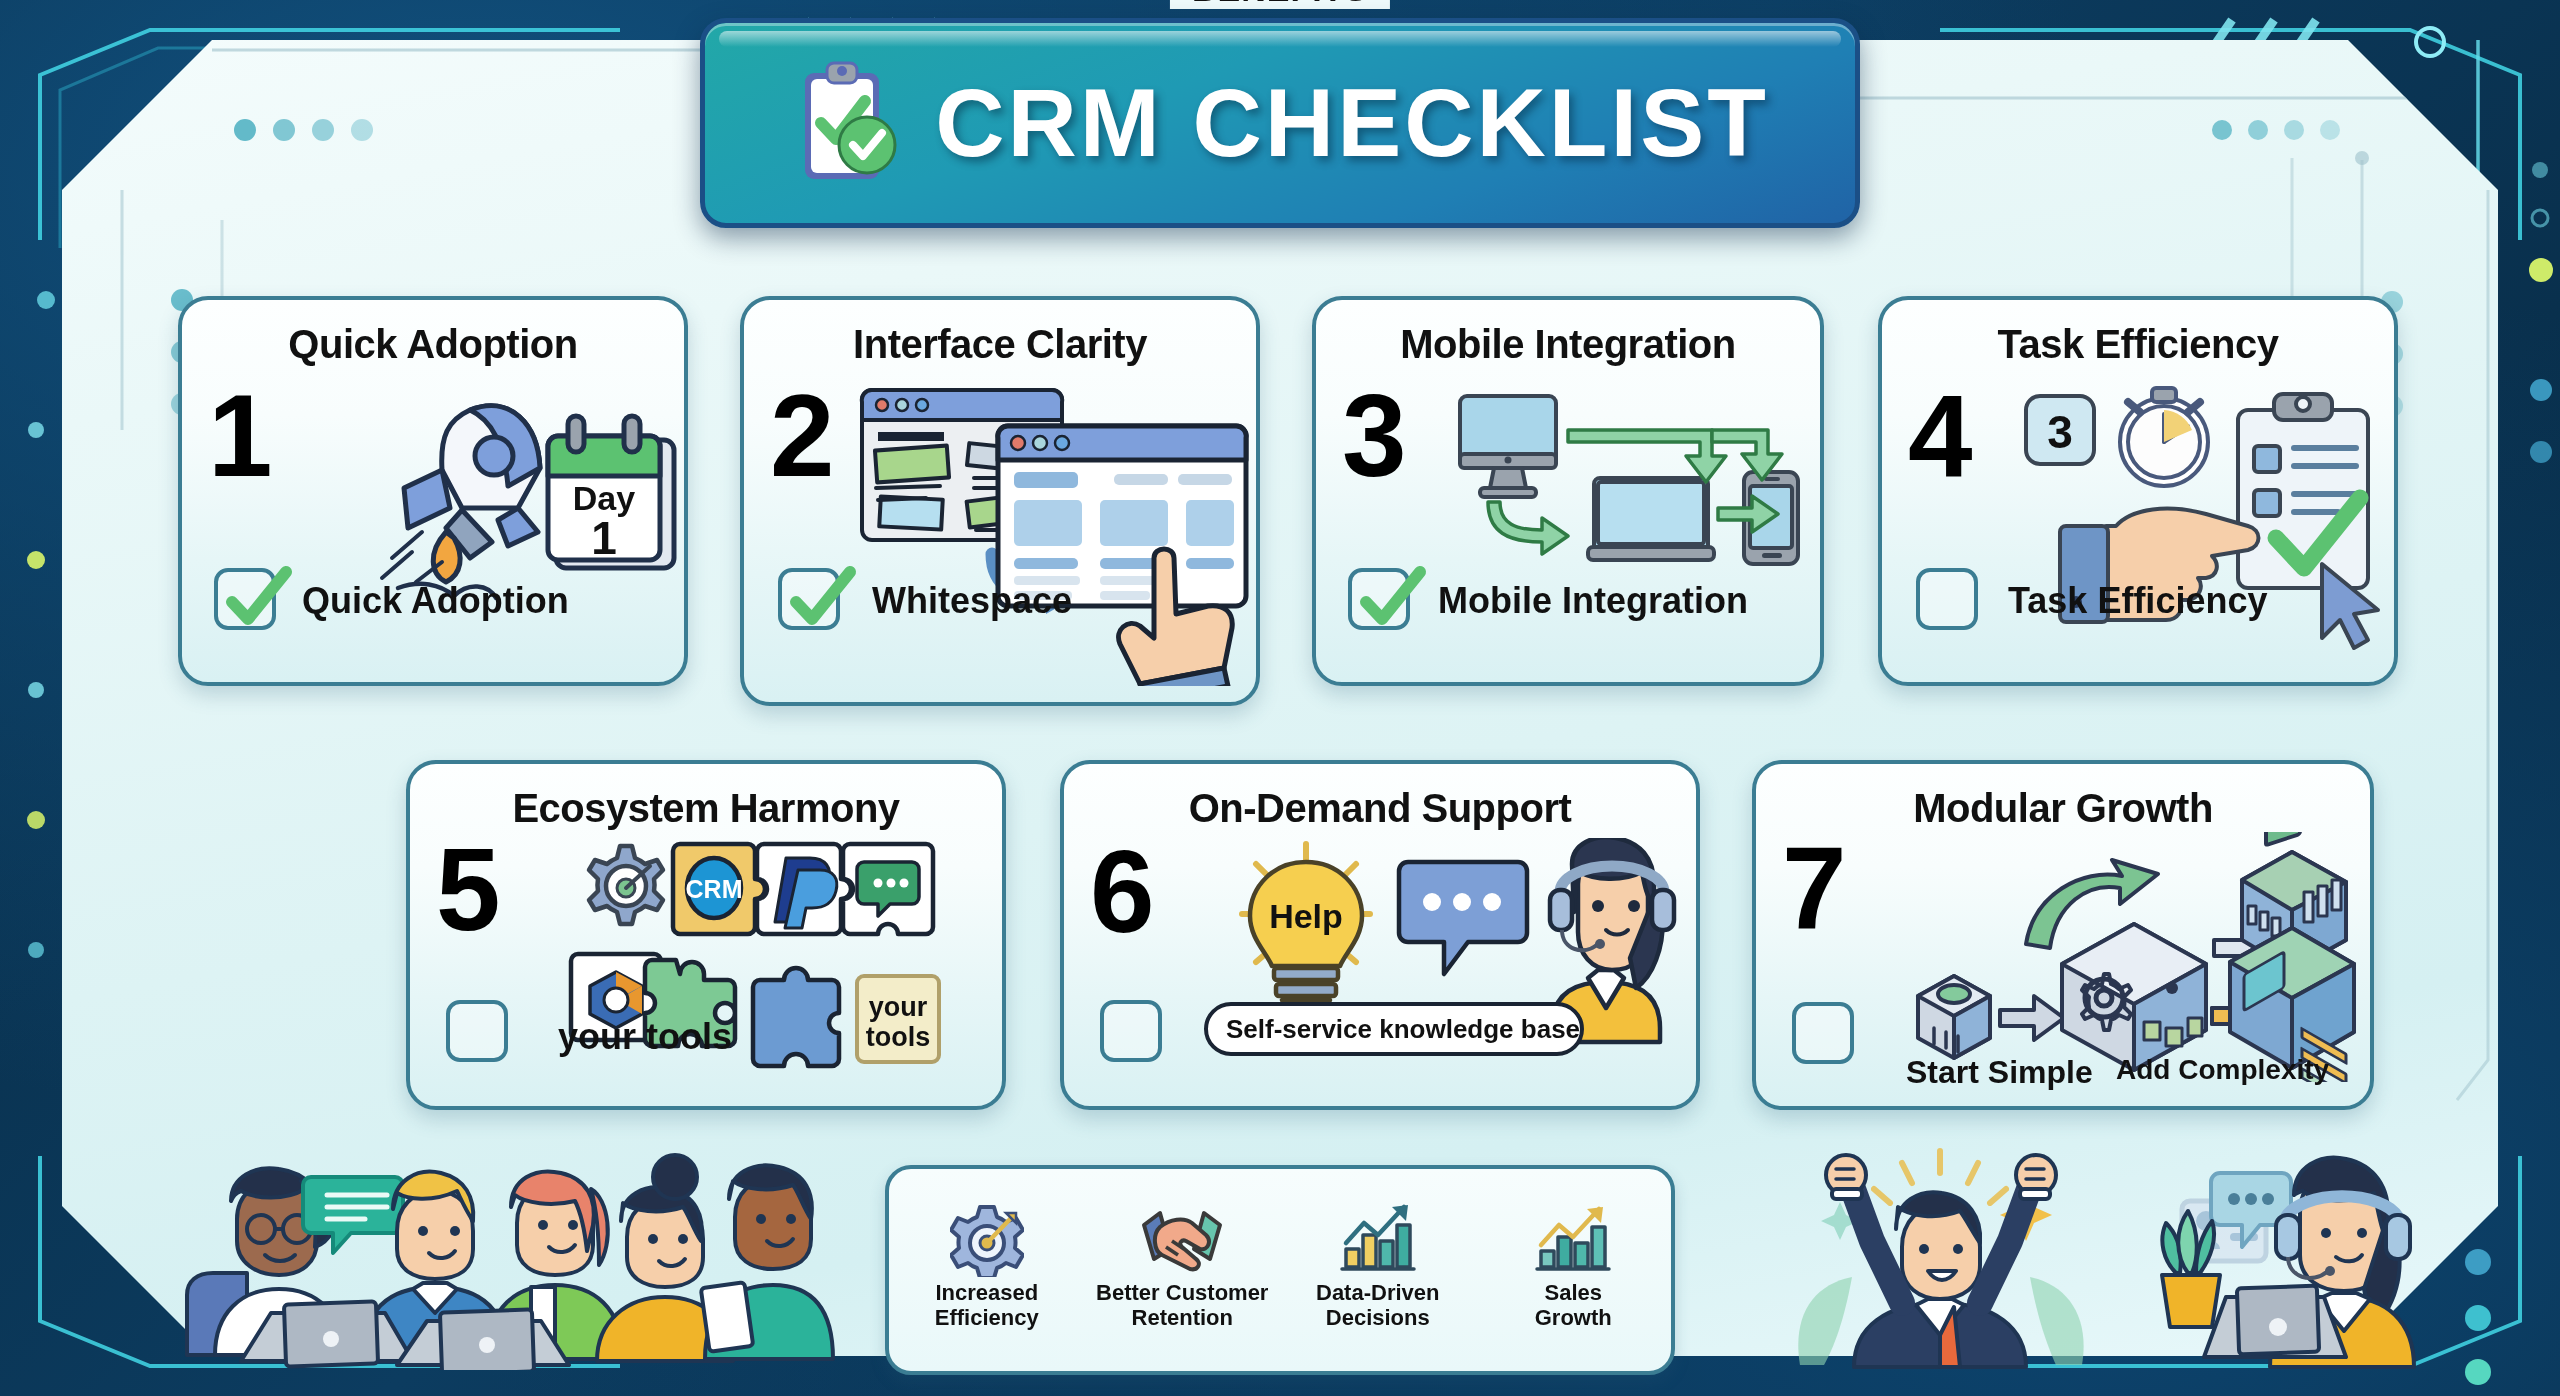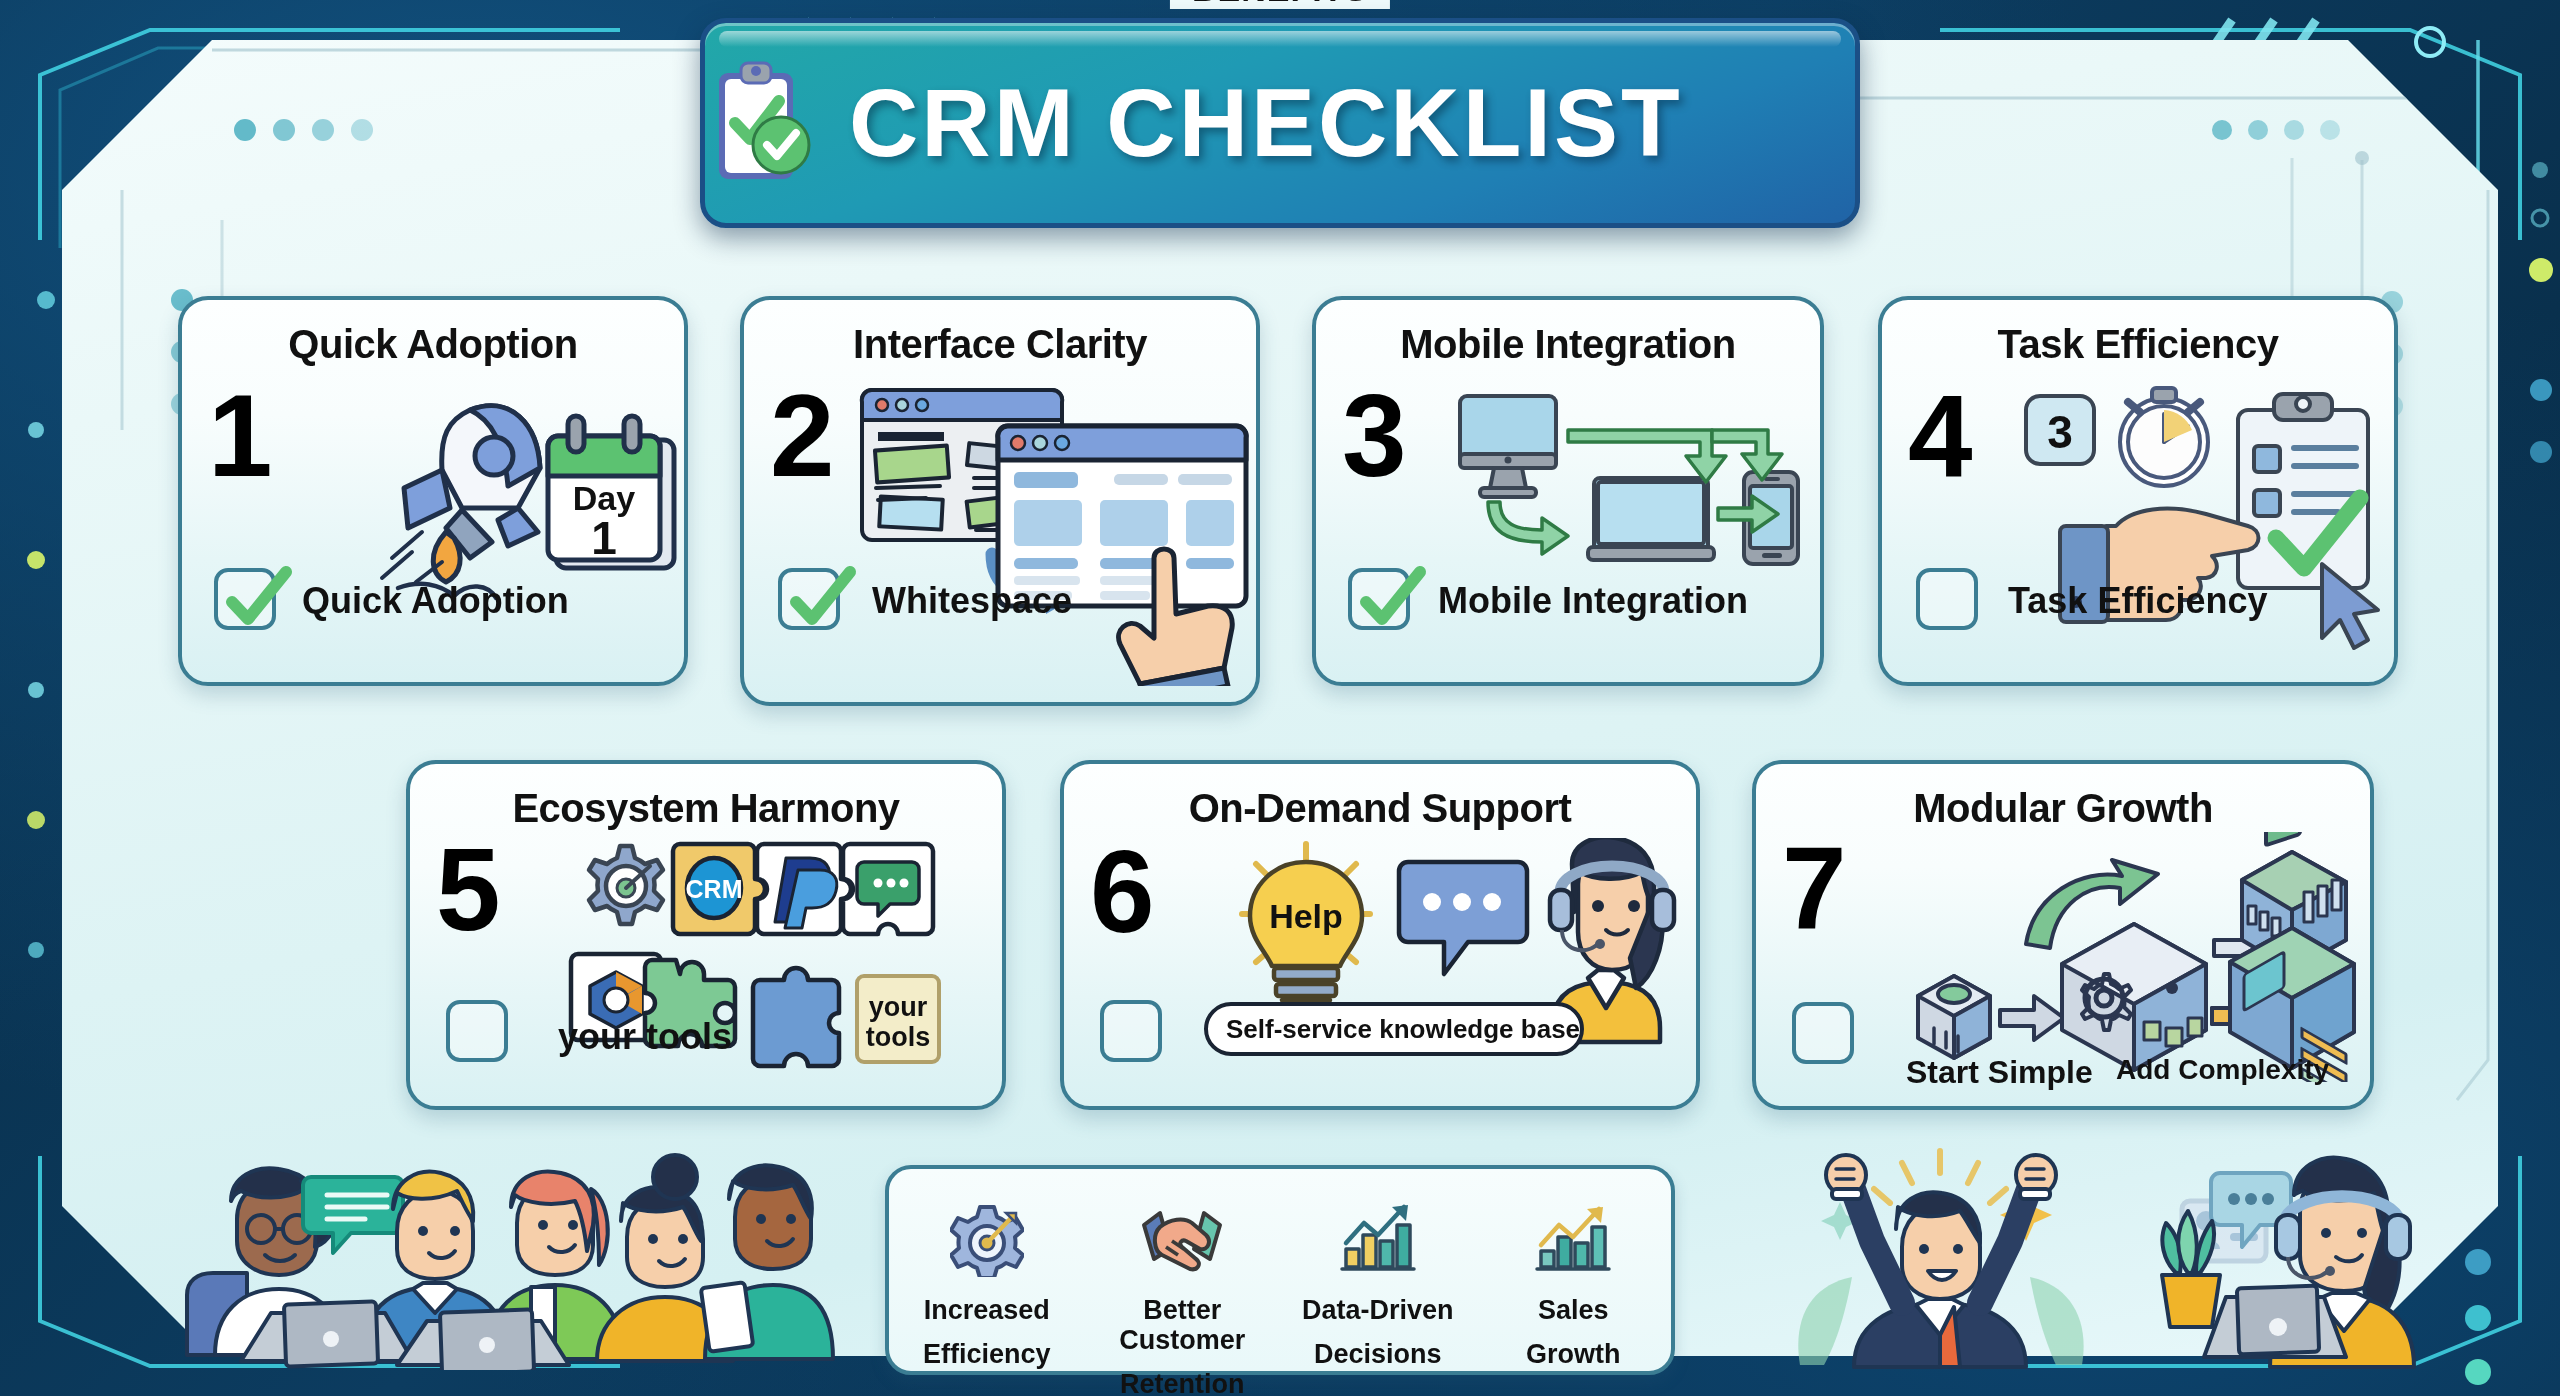--- a/index.html
+++ b/index.html
@@ -30,21 +30,21 @@
   }
   .panel-deco { position: absolute; inset: 0; width: 2436px; height: 1316px; pointer-events: none; }
 
   
   #title-banner {
     position: absolute; left: 700px; top: 18px; width: 1160px; height: 210px;
     border-radius: 26px;
     background: linear-gradient(160deg, #22a8a8 0%, #1f9ab4 38%, #1f7fb4 72%, #2063a6 100%);
     border: 5px solid #1b4f86;
     box-shadow: 0 10px 26px rgba(10,40,70,0.45), inset 0 3px 0 rgba(255,255,255,0.35);
-    display: flex; align-items: center; gap: 34px;
+    display: flex; align-items: center; justify-content: center; gap: 34px;
     z-index: 6;
   }
   #title-banner::before {
     content: ""; position: absolute; left: 14px; right: 14px; top: 8px; height: 16px;
     border-radius: 14px; background: linear-gradient(180deg, rgba(255,255,255,0.55), rgba(255,255,255,0));
   }
   .title-text {
     font-size: 96px; font-weight: 700; color: #ffffff; letter-spacing: 3px;
     text-shadow: 4px 5px 8px rgba(0,30,55,0.45);
     white-space: nowrap;
@@ -87,21 +87,21 @@
     box-shadow: 0 7px 16px rgba(40,90,120,0.2);
     z-index: 4;
   }
   #benefits-label {
     position: absolute; left: 50%; top: -30px; transform: translateX(-50%);
     background: #eefafb; padding: 0 22px;
     font-size: 34px; font-weight: 800; color: #111; letter-spacing: 1px; z-index: 5;
   }
   .benefit-row { position: absolute; left: 0; right: 0; top: 34px; display: flex; justify-content: space-around; }
   .benefit { width: 190px; text-align: center; }
-  .benefit-label { margin-top: 14px; font-size: 27px; font-weight: 700; color: #111; line-height: 1.12; }
+  .benefit-label { margin-top: 0; font-size: 22px; font-weight: 700; color: #111; line-height: 1.12; }
 
   .illus { position: absolute; }
   .nowrap { white-space: nowrap; }
 </style>
 </head>
 <body>
 
 <div id="frame">
   <svg class="frame-svg" viewBox="0 0 2560 1396">
 

